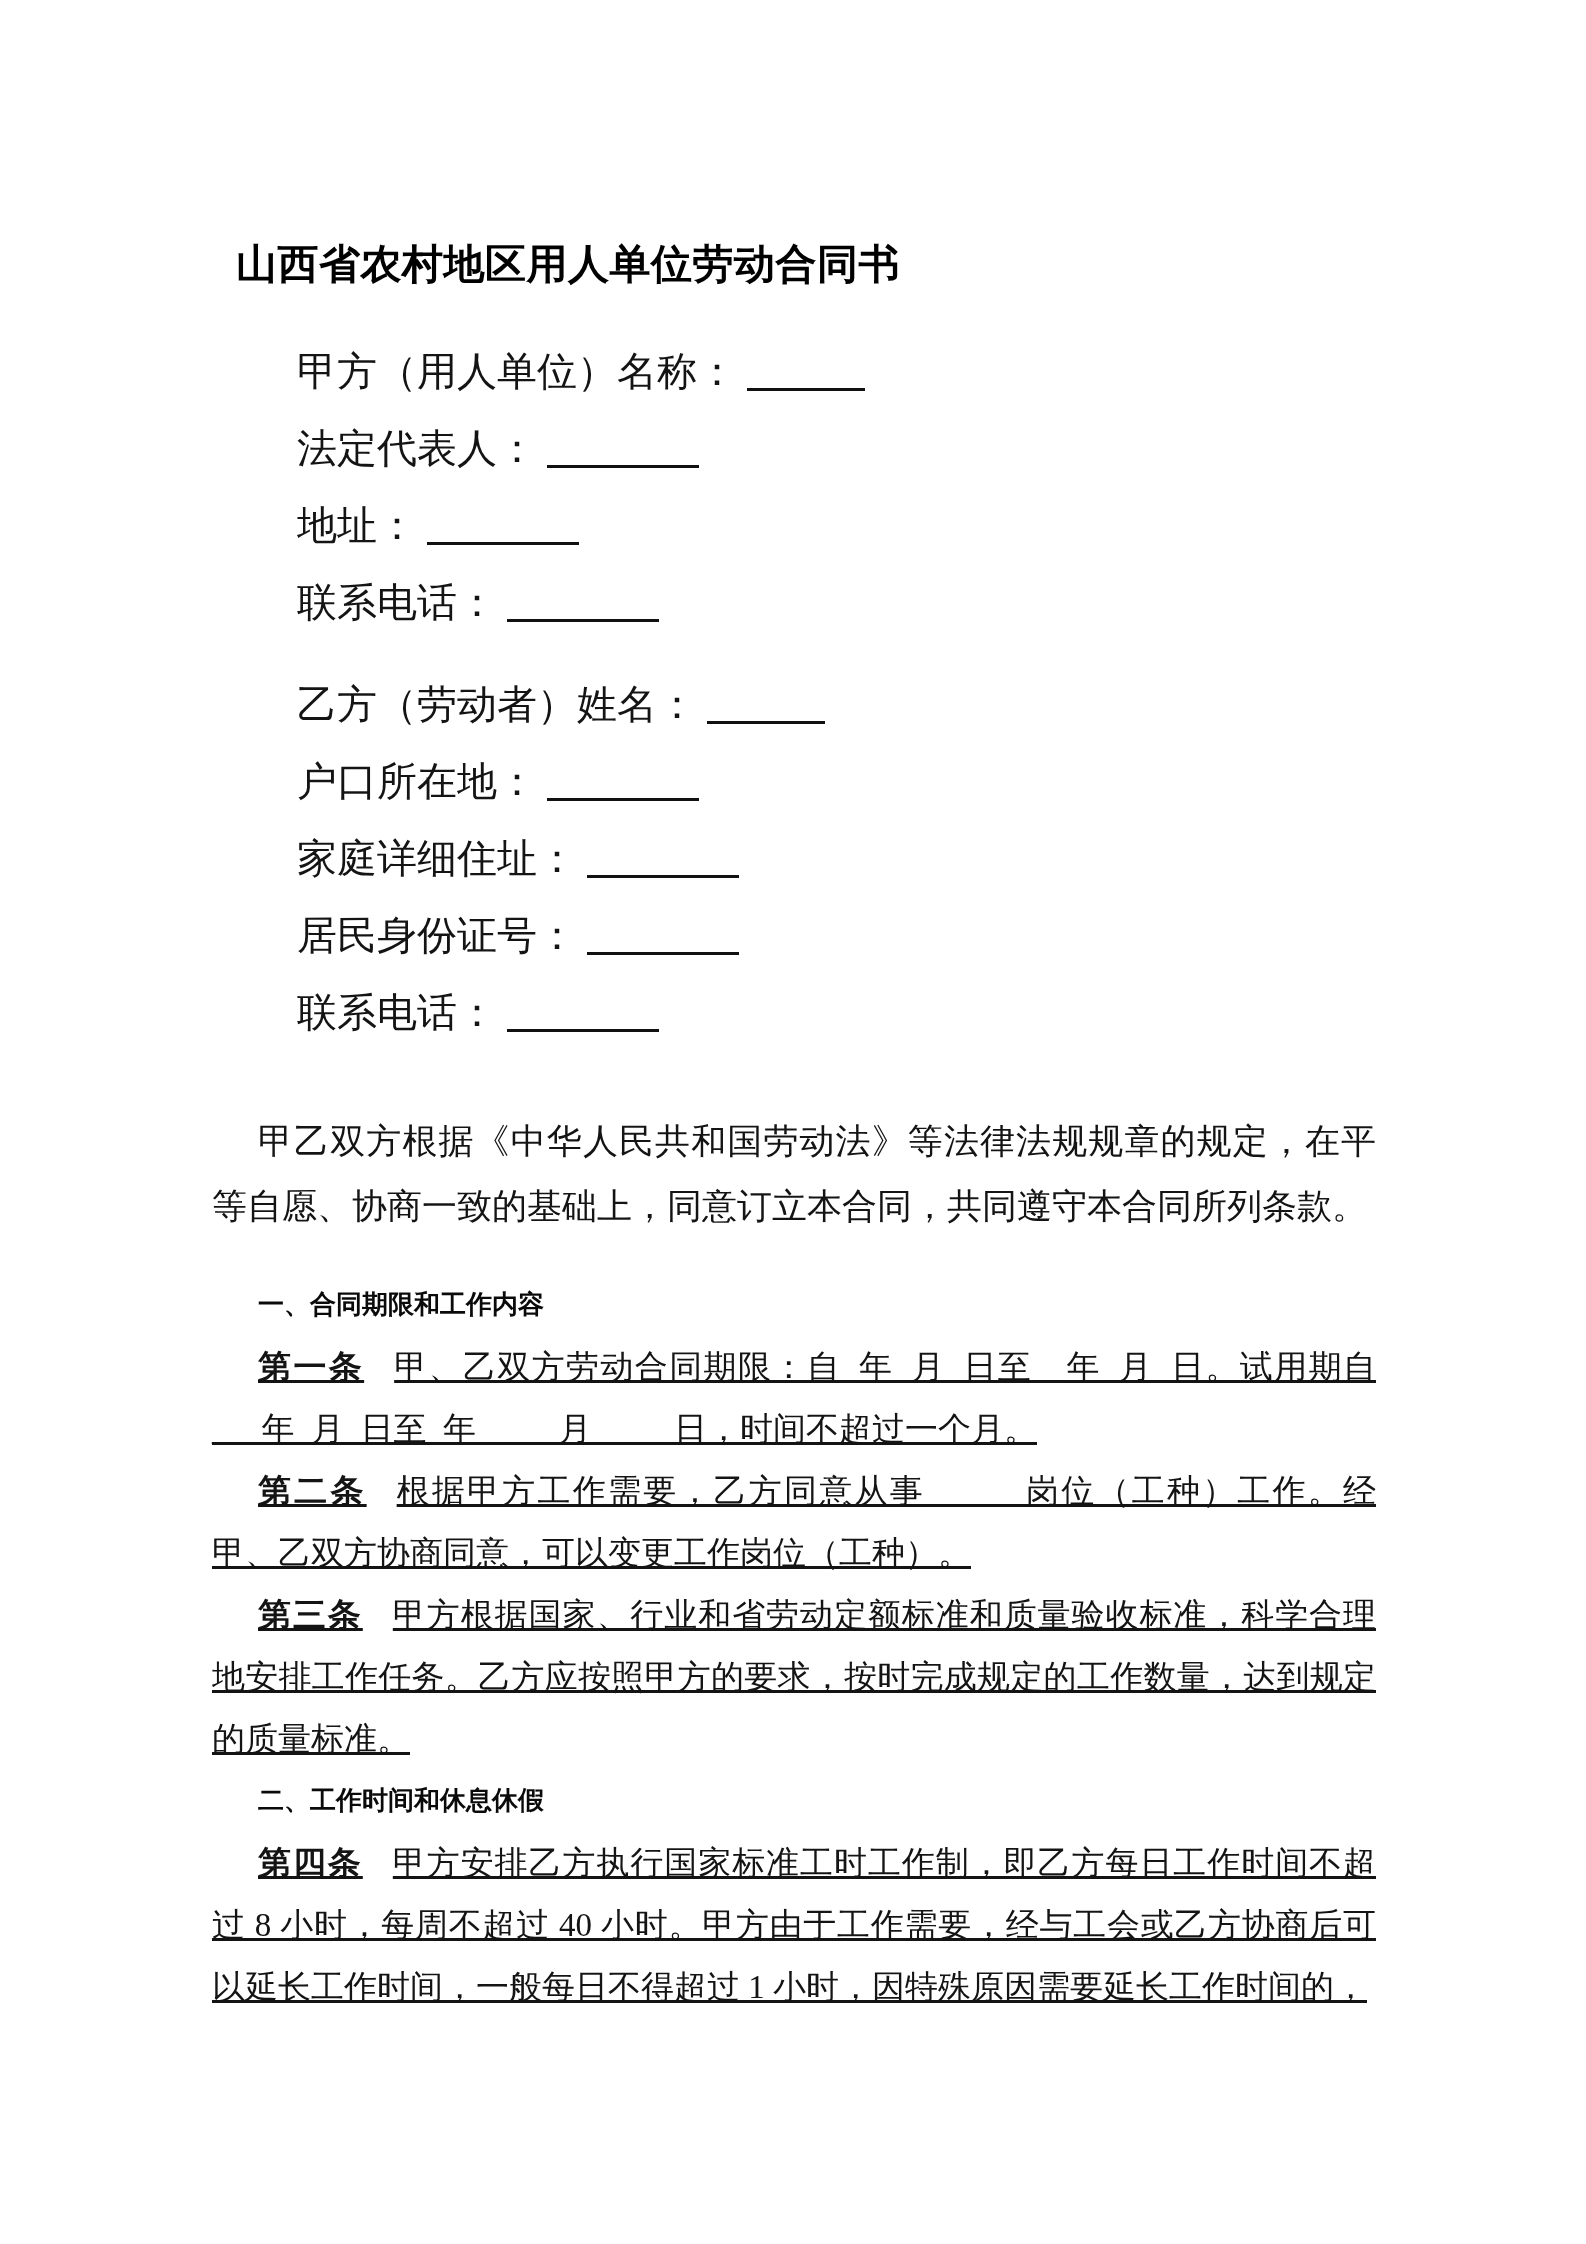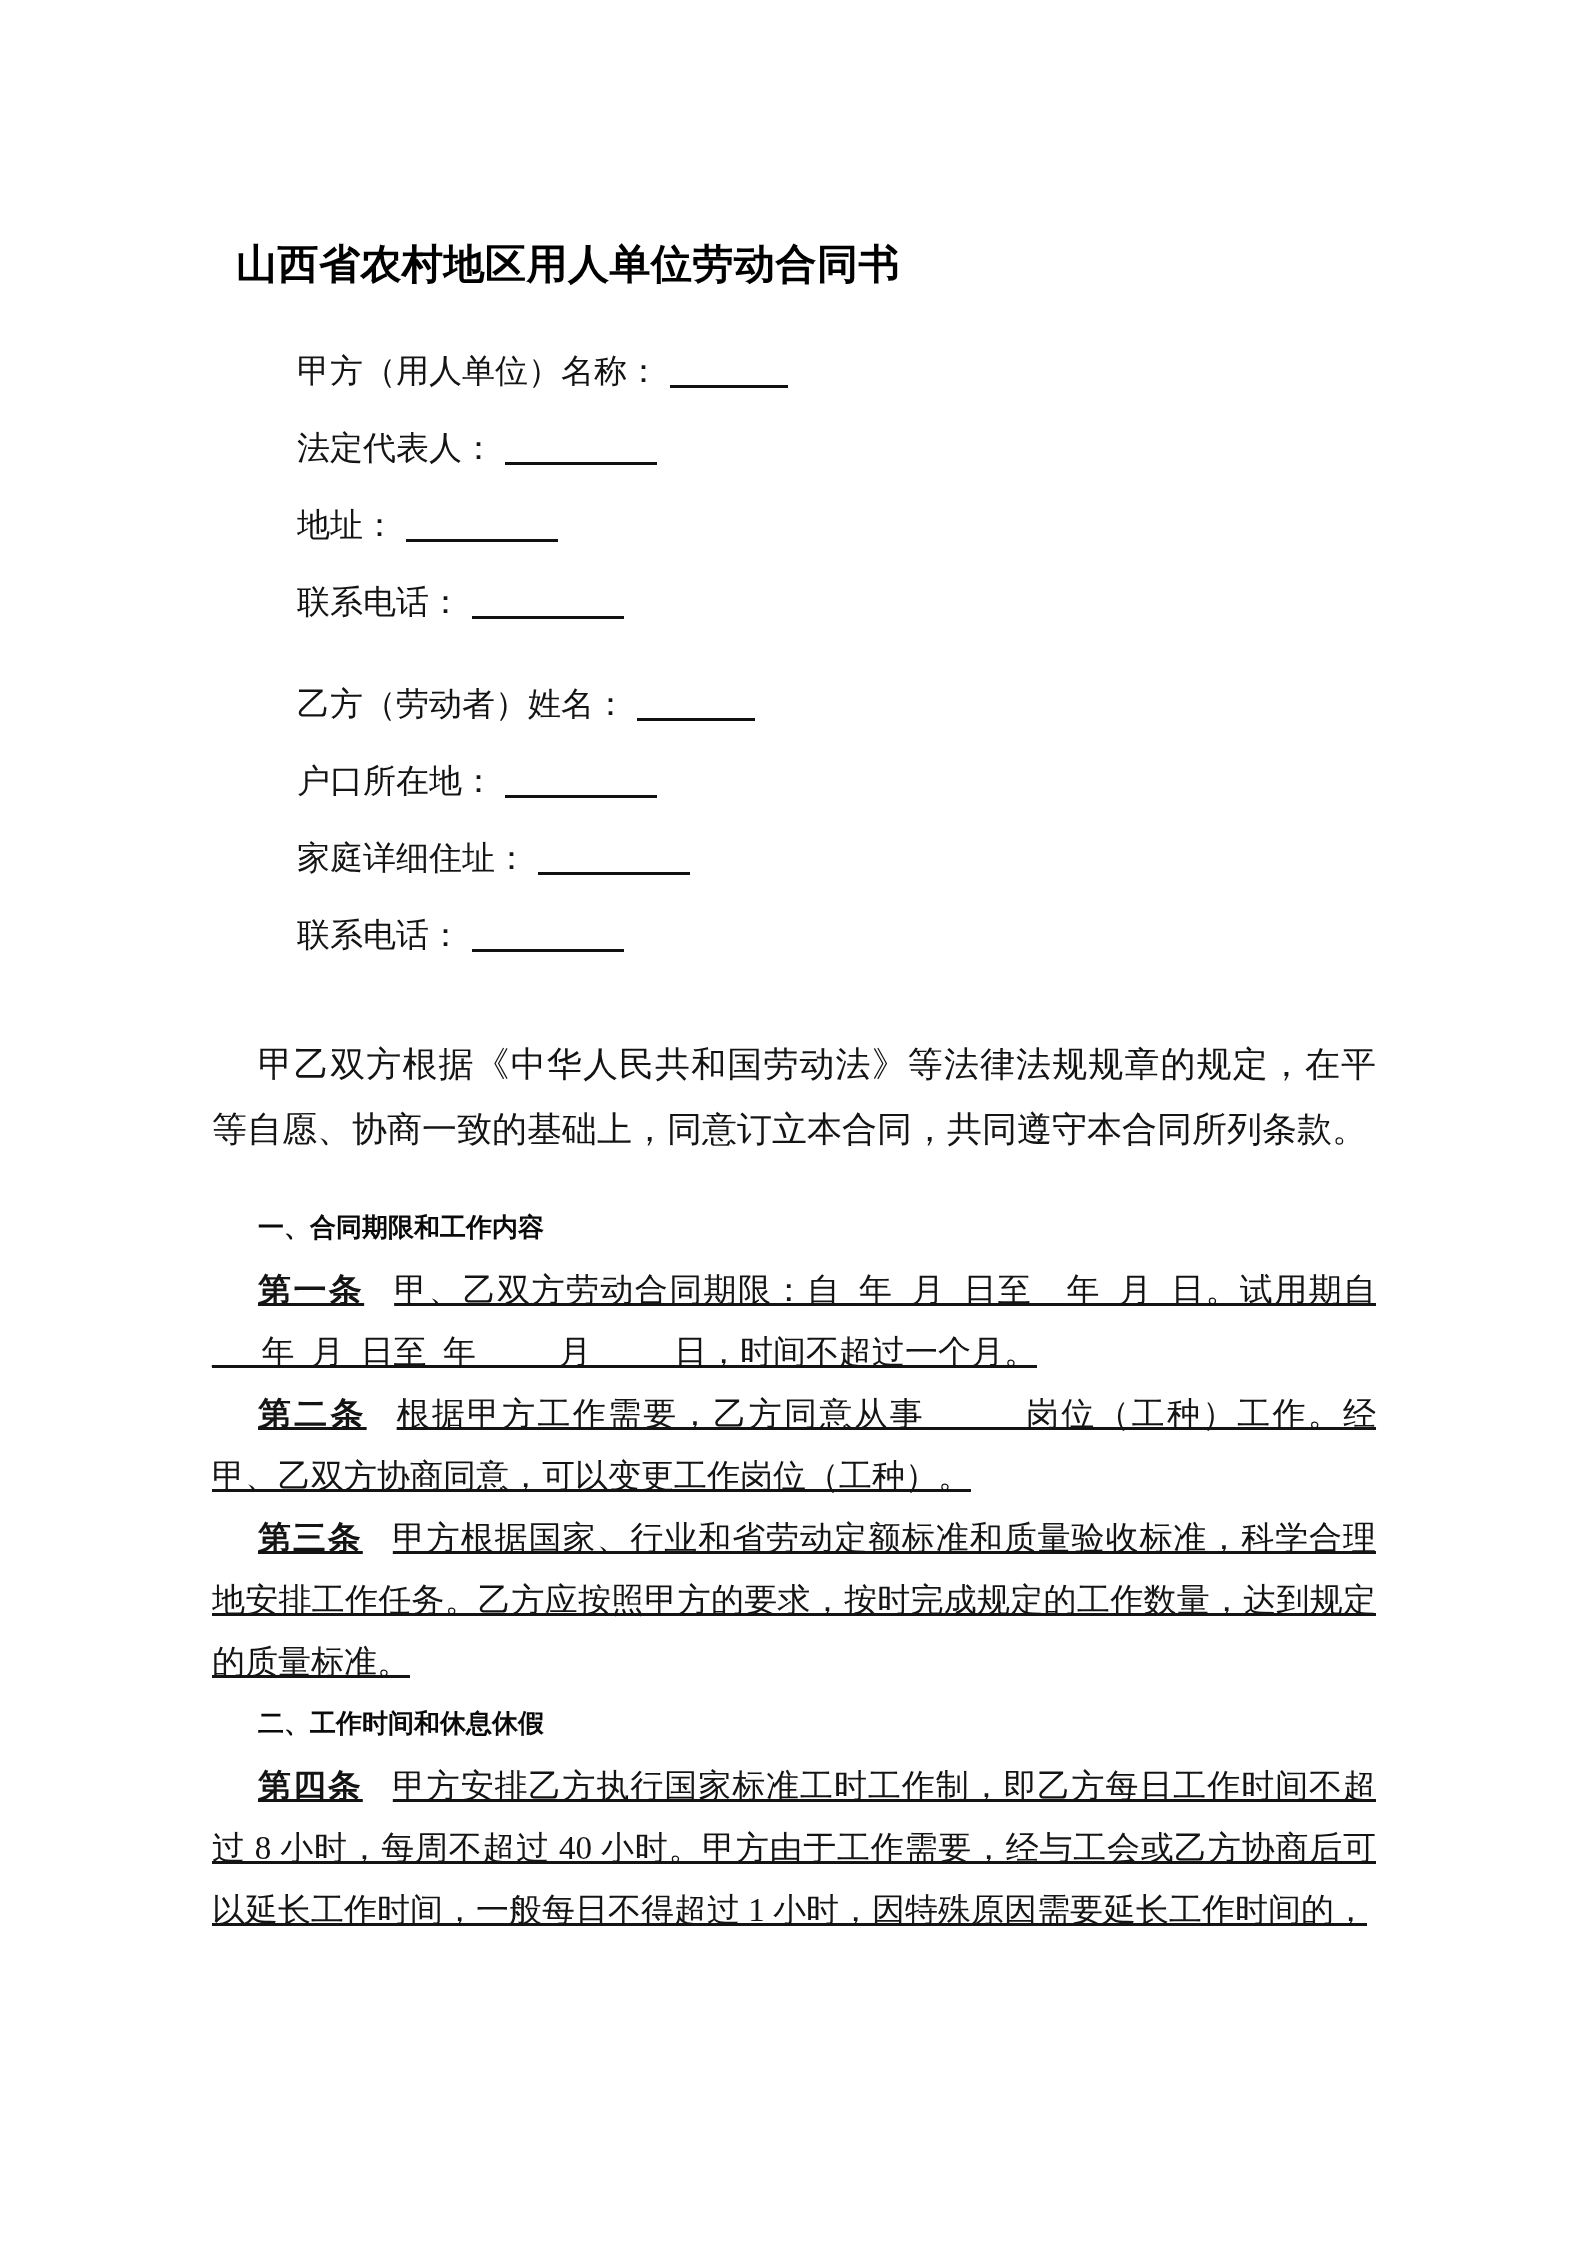--- a/index.html
+++ b/index.html
@@ -15,21 +15,21 @@
     background: #ffffff;
     padding: 240px 210px 0 212px;
   }
   .title {
     font-family: "Liberation Sans", "DejaVu Sans", sans-serif;
     font-size: 41px; font-weight: 700; line-height: 1.2;
     color: #000000;
     margin: 0 0 44px 24px;
     letter-spacing: 0.5px;
   }
-  .fields { font-size: 33px; }
+  .fields { font-size: 40px; }
   .field-row { height: 77px; line-height: 77px; padding-left: 85px; white-space: nowrap; }
   .field-blank {
     display: inline-block;
     width: 152px; height: 10px;
     border-bottom: 3px solid #111111;
     vertical-align: -6px;
     margin-left: 10px;
   }
   .fields .field-row:first-child .field-blank { width: 118px; }
   .party-b { margin-top: 25px; }
@@ -74,20 +74,23 @@
       <div class="field-row">
     <span class="field-label">乙方（劳动者）姓名：</span><span class="field-blank"></span>
   </div>
       <div class="field-row">
     <span class="field-label">户口所在地：</span><span class="field-blank"></span>
   </div>
       <div class="field-row">
     <span class="field-label">家庭详细住址：</span><span class="field-blank"></span>
   </div>
       <div class="field-row">
+    <span class="field-label">居民身份证号：</span><span class="field-blank"></span>
+  </div>
+      <div class="field-row">
     <span class="field-label">联系电话：</span><span class="field-blank"></span>
   </div>
     </div>
 
   <p class="preamble">甲乙双方根据《中华人民共和国劳动法》等法律法规规章的规定，在平等自愿、协商一致的基础上，同意订立本合同，共同遵守本合同所列条款。</p>
 
   <div id="sections-container">
       <h2 class="section-heading">一、合同期限和工作内容</h2>
       <p class="article">
     <span class="article-number">第一条</span><span class="article-text">甲、乙双方劳动合同期限：自_年_月_日至__年_月_日。试用期自___年_月_日至_年_____月_____日，时间不超过一个月。</span>

